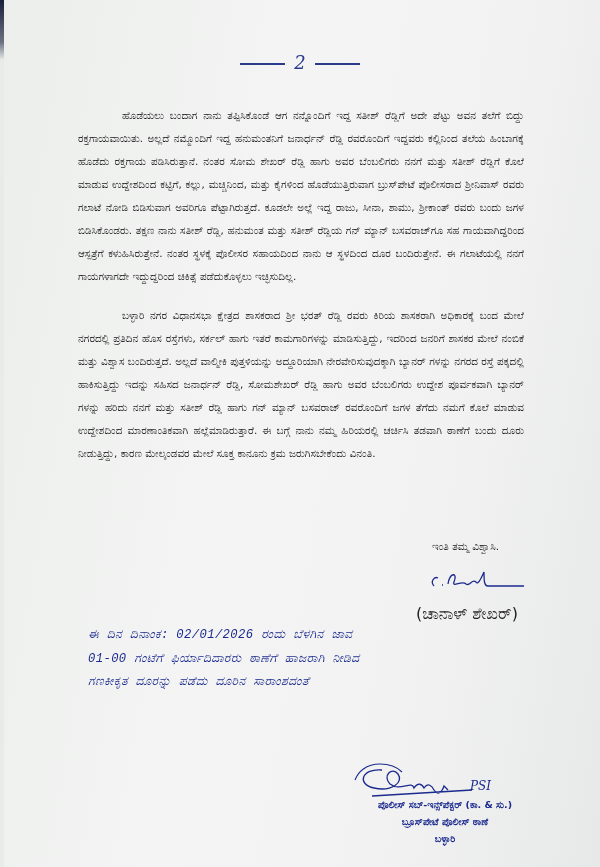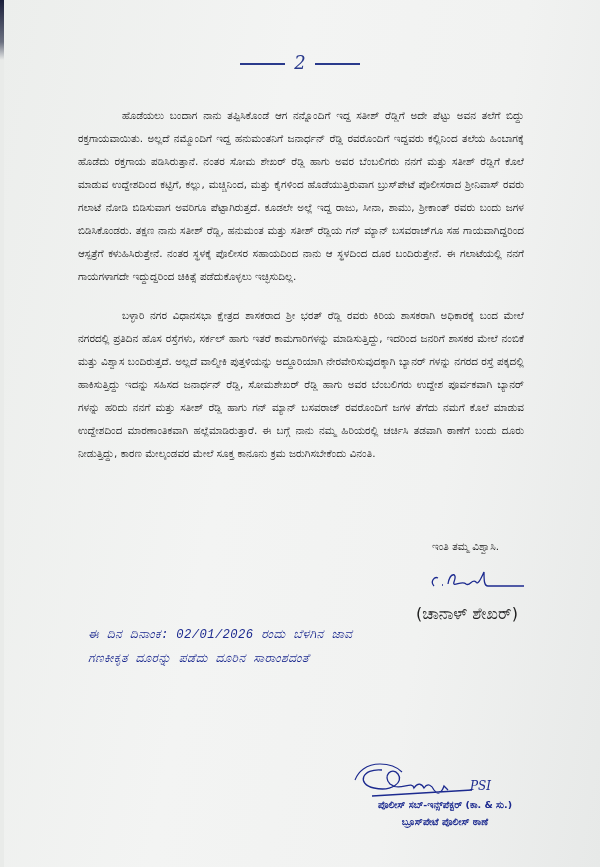--- a/index.html
+++ b/index.html
@@ -79,25 +79,27 @@
 <div class="closing">ಇಂತಿ ತಮ್ಮ ವಿಶ್ವಾಸಿ.</div>
 
 <svg class="signature-sender" viewBox="0 0 100 26">
   <path d="M6 18 C2 14 6 8 10 10 M14 17 l1 0 M20 16 C22 4 30 4 26 14 C24 20 34 12 38 16 C42 19 44 10 48 14 C50 18 54 8 56 4 C56 12 56 18 60 18 L96 18" fill="none" stroke="#1c2a8f" stroke-width="1.3"></path>
 </svg>
 
 <div class="sender-name">(ಚಾನಾಳ್ ಶೇಖರ್)</div>
 
 <div class="handwritten">
   <div class="line">ಈ ದಿನ ದಿನಾಂಕ: 02/01/2026 ರಂದು ಬೆಳಗಿನ ಜಾವ</div>
+  <div class="line">01-00 ಗಂಟೆಗೆ ಫಿರ್ಯಾದಿದಾರರು ಠಾಣೆಗೆ ಹಾಜರಾಗಿ ನೀಡಿದ</div>
   <div class="line">ಗಣಕೀಕೃತ ದೂರನ್ನು ಪಡೆದು ದೂರಿನ ಸಾರಾಂಶದಂತೆ</div>
 </div>
 
 <svg class="signature-officer" viewBox="0 0 150 40">
   <path d="M30 8 C10 6 4 22 22 26 C40 30 52 20 46 12 C40 4 30 14 38 22 C48 30 60 18 62 26 C66 20 70 22 72 26 C76 20 80 24 82 28 C86 34 90 30 92 24 L96 28 M20 34 L120 28" fill="none" stroke="#1c2a8f" stroke-width="1.3"></path>
   <path d="M3 18 C6 10 14 2 28 2 C40 2 46 6 50 10" fill="none" stroke="#1c2a8f" stroke-width="1.1"></path>
 </svg>
 
 <div class="officer-stamp">
   <span class="psi">PSI</span>
   <div>ಪೊಲೀಸ್ ಸಬ್-ಇನ್ಸ್‌ಪೆಕ್ಟರ್ (ಕಾ. &amp; ಸು.)</div>
   <div>ಬ್ರೂಸ್‌ಪೇಟೆ ಪೊಲೀಸ್ ಠಾಣೆ</div>
+  <div>ಬಳ್ಳಾರಿ</div>
 </div>
 
 </body></html>

